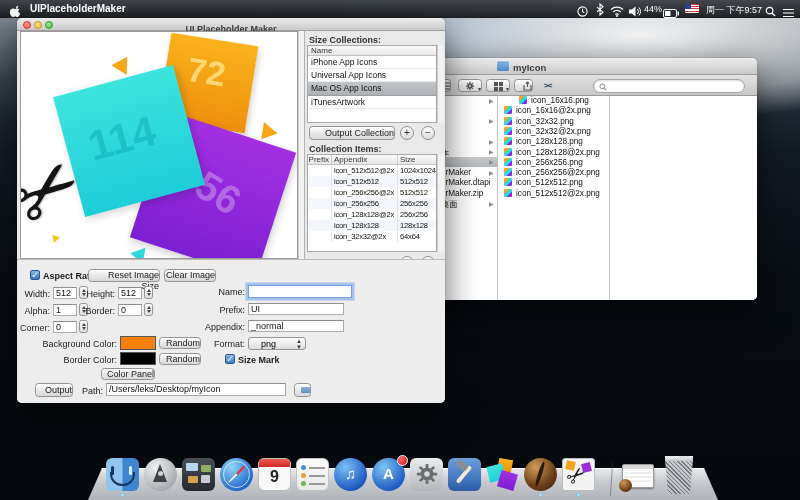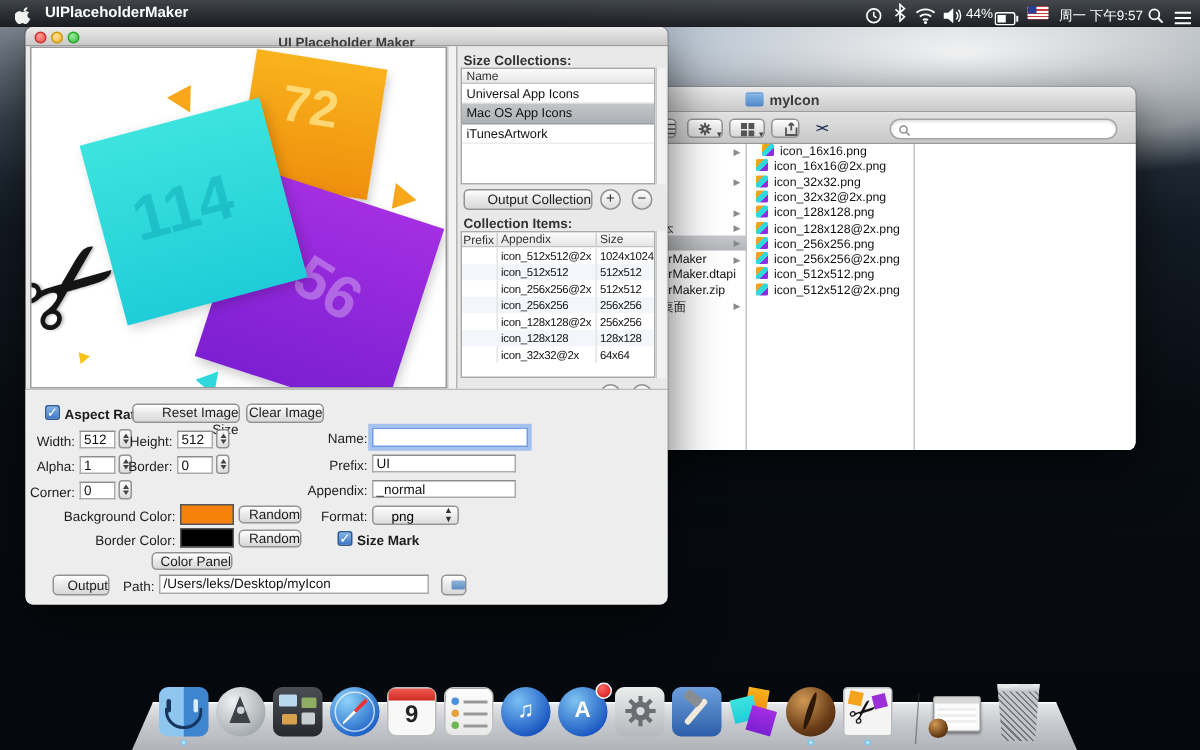--- a/index.html
+++ b/index.html
@@ -204,21 +204,21 @@
         </div>
         <div style="position: absolute; left: 0px; top: 91.7px; width: 231px; height: 10.3px;">
           <span style="position: absolute; left: 174px; top: 1px; font-size: 8.2px; color: rgb(17, 17, 17); white-space: nowrap;">erMaker.zip</span>
         </div>
         <div style="position: absolute; left: 0px; top: 102px; width: 231px; height: 10.3px;">
           <span style="position: absolute; left: 174px; top: 1px; font-size: 8.2px; color: rgb(17, 17, 17); white-space: nowrap;">桌面</span>
           <span style="position: absolute; left: 222px; top: 1.5px; font-size: 6px; color: rgb(138, 138, 138);">▶</span>
         </div>
       </div>
     <div class="abs" id="finder-files" style="left:232px;top:0;width:111px;height:204px;border-right:1px solid #c6c6c6;">
-        <div style="position: absolute; left: 4px; top: -1px; width: 111px; height: 10.3px;">
+        <div style="position: absolute; left: 15px; top: -1px; width: 111px; height: 10.3px;">
           <span style="position: absolute; left: 5px; top: 1px; width: 8px; height: 8px; border-radius: 1px; background: linear-gradient(135deg, rgb(246, 162, 28) 0px, rgb(246, 162, 28) 35%, rgb(47, 216, 221) 35%, rgb(47, 216, 221) 65%, rgb(142, 43, 224) 65%);"></span>
           <span style="position: absolute; left: 17px; top: 1px; font-size: 8.2px; color: rgb(17, 17, 17); white-space: nowrap;">icon_16x16.png</span>
         </div>
         <div style="position: absolute; left: 0px; top: 9.3px; width: 111px; height: 10.3px;">
           <span style="position: absolute; left: 5px; top: 1px; width: 8px; height: 8px; border-radius: 1px; background: linear-gradient(135deg, rgb(246, 162, 28) 0px, rgb(246, 162, 28) 35%, rgb(47, 216, 221) 35%, rgb(47, 216, 221) 65%, rgb(142, 43, 224) 65%);"></span>
           <span style="position: absolute; left: 17px; top: 1px; font-size: 8.2px; color: rgb(17, 17, 17); white-space: nowrap;">icon_16x16@2x.png</span>
         </div>
         <div style="position: absolute; left: 0px; top: 19.6px; width: 111px; height: 10.3px;">
           <span style="position: absolute; left: 5px; top: 1px; width: 8px; height: 8px; border-radius: 1px; background: linear-gradient(135deg, rgb(246, 162, 28) 0px, rgb(246, 162, 28) 35%, rgb(47, 216, 221) 35%, rgb(47, 216, 221) 65%, rgb(142, 43, 224) 65%);"></span>
           <span style="position: absolute; left: 17px; top: 1px; font-size: 8.2px; color: rgb(17, 17, 17); white-space: nowrap;">icon_32x32.png</span>
@@ -281,20 +281,21 @@
     <span style="position:absolute;left:-8px;top:120px;font-size:80px;line-height:1;color:#141414;
                  font-family:'DejaVu Sans',sans-serif;transform:rotate(-38deg);text-shadow:1px 1px 2px rgba(0,0,0,.25);">✂</span>
   </div>
   <div class="lane abs" style="left:281px;top:13px;width:6px;height:228px;"></div>
 
   <div class="abs" style="left:287px;top:13px;width:141px;height:228px;border-left:1px solid #b3b3b3;background:#e9e9e9;">
     <span class="abs lbl" style="left:4px;top:4px;font-weight:bold;color:#333;">Size Collections:</span>
     <div class="tbl abs" style="left:2px;top:14px;width:130px;height:78px;">
       <div class="thead" style="height:10px;padding:1px 3px;line-height:8px;">Name</div>
       <div id="collections-body">
+          <div class="trow" style="height: 13px; line-height: 13px; padding: 0px 3px; border-bottom: 1px solid rgb(236, 236, 236);">iPhone App Icons</div>
           <div class="trow" style="height: 13px; line-height: 13px; padding: 0px 3px; border-bottom: 1px solid rgb(236, 236, 236);">Universal App Icons</div>
           <div class="trow" style="height: 14px; line-height: 13px; padding: 0px 3px; border-bottom: 1px solid rgb(155, 158, 162); background: linear-gradient(rgb(195, 198, 201), rgb(174, 177, 181));">Mac OS App Icons</div>
           <div class="trow" style="height: 13px; line-height: 13px; padding: 0px 3px; border-bottom: 1px solid rgb(236, 236, 236);">iTunesArtwork</div>
         </div>
     </div>
     <div class="lane abs" style="left:132px;top:14px;width:7px;height:78px;"></div>
     <button class="btn abs" style="left:4px;top:95px;width:86px;height:14px;">Output Collection</button>
     <span class="roundbtn abs" style="left:95px;top:95px;">+</span>
     <span class="roundbtn abs" style="left:116px;top:95px;">−</span>
     <span class="abs lbl" style="left:4px;top:113px;font-weight:bold;color:#333;">Collection Items:</span>

